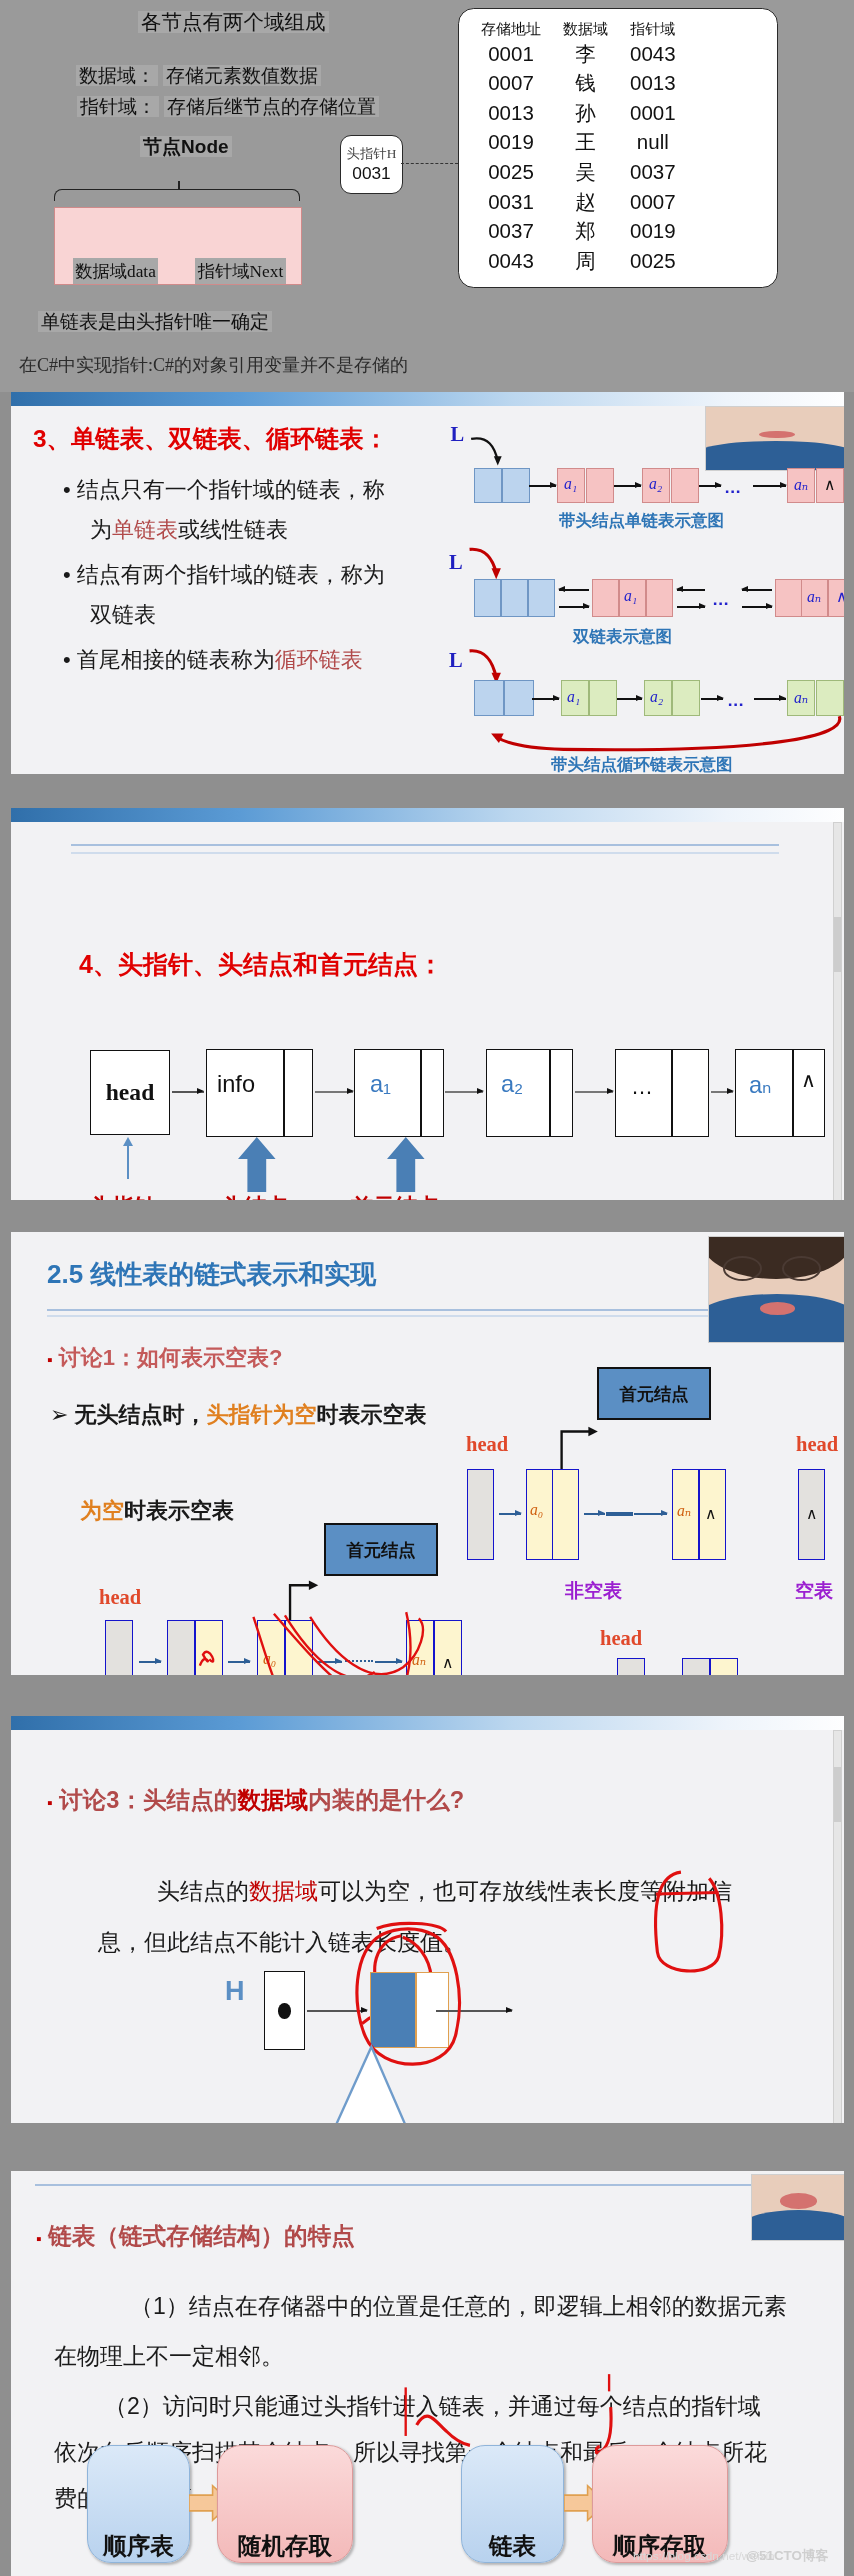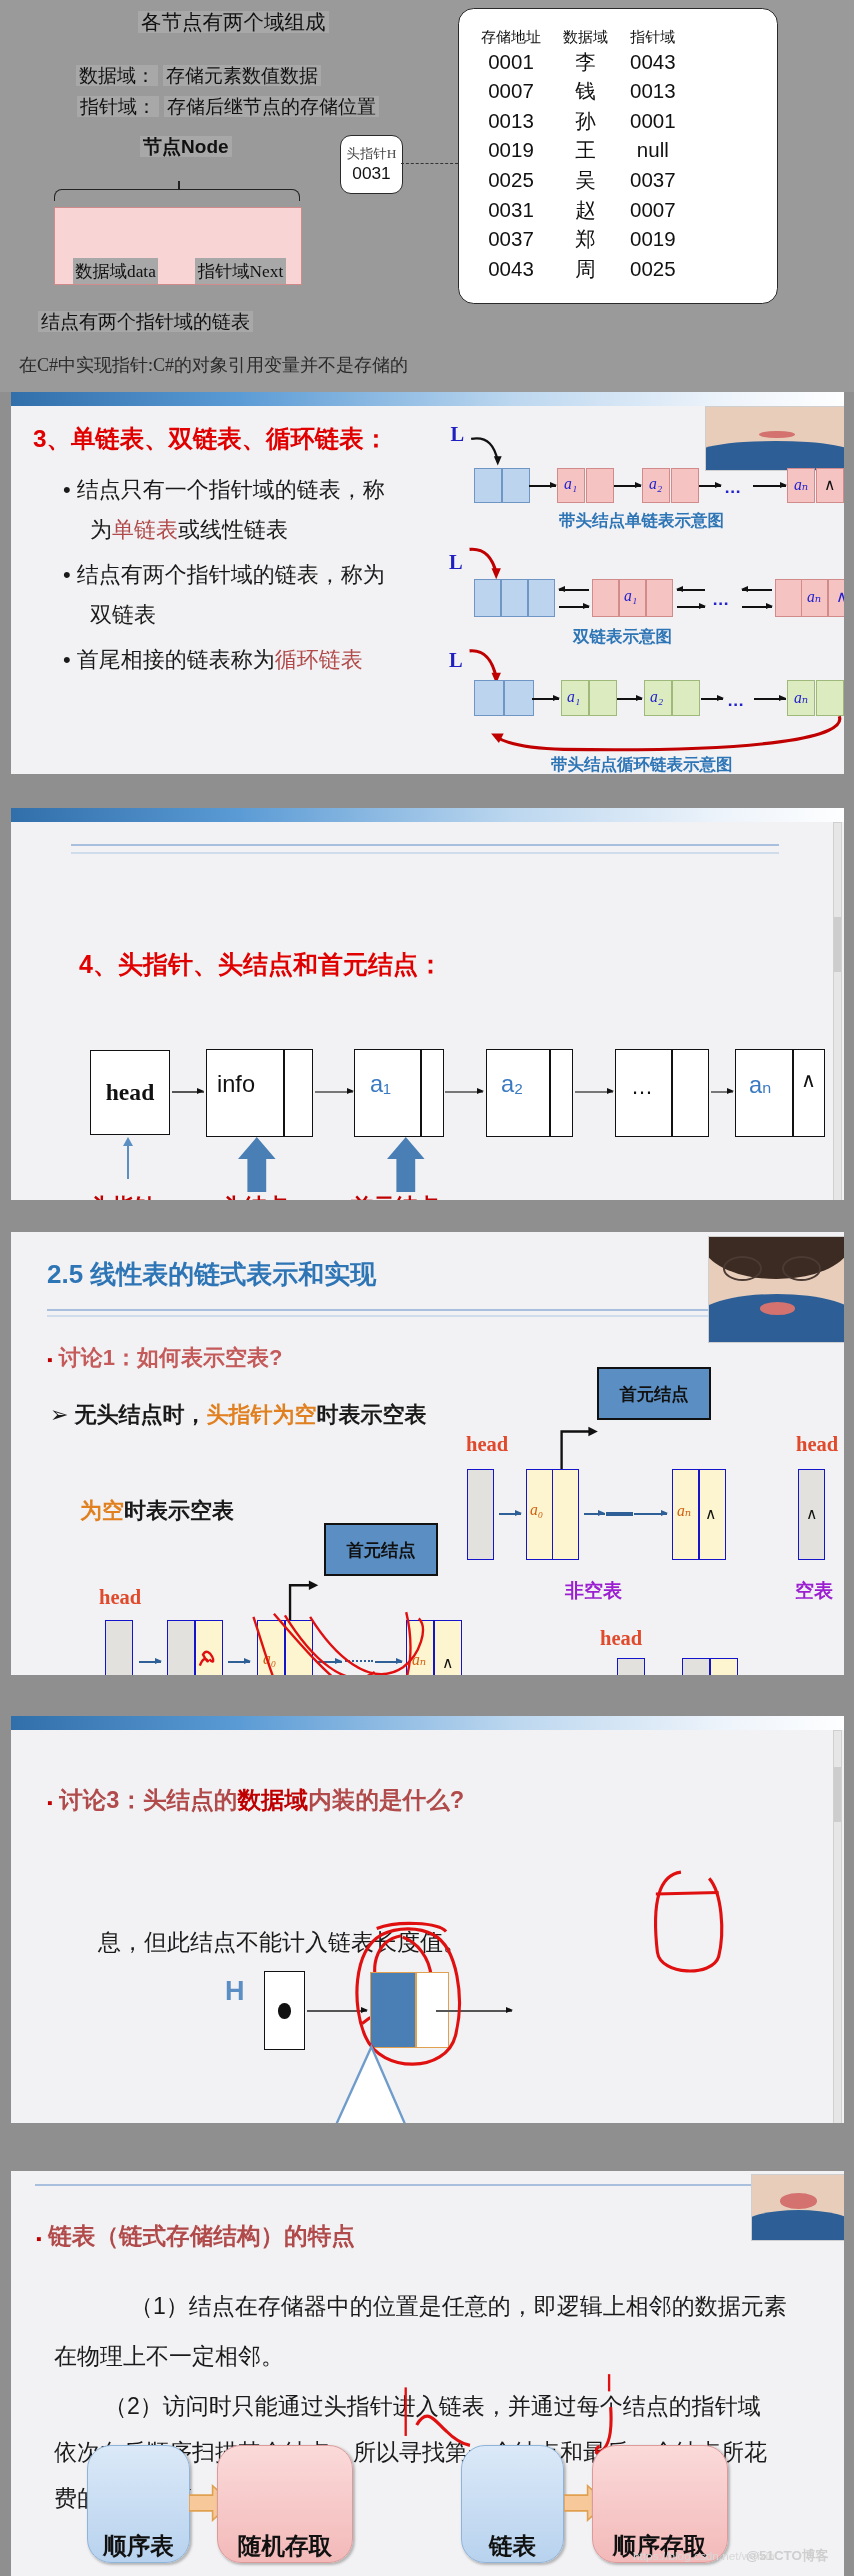--- a/index.html
+++ b/index.html
@@ -25,21 +25,21 @@
   .nodebox .half{flex:1;display:flex;align-items:center;justify-content:center;}
   .nodebox .divider{width:3.9px;background:#111;}
   .nodebox .lbl{background:#a8a8a8;padding:0.8px 2.4px;color:#111;
                 font-family:"Liberation Serif","DejaVu Serif",serif;font-size:17.3px;}
 
   .hptr{position:absolute;background:#fff;border:1.6px solid #2a2a2a;border-radius:11px;
         display:flex;flex-direction:column;align-items:center;justify-content:center;}
   .hptr .l1{font-family:"Liberation Serif","DejaVu Serif",serif;font-size:13.4px;color:#444;}
   .hptr .l2{font-family:"Liberation Sans","DejaVu Sans",sans-serif;font-size:17.3px;color:#111;}
 
-  .memtbl{position:absolute;background:#fff;border:1.6px solid #2a2a2a;border-radius:15.7px;padding:19px 11px;}
+  .memtbl{position:absolute;background:#fff;border:1.6px solid #2a2a2a;border-radius:15.7px;padding:11px 11px;}
   .memtbl table{border-collapse:collapse;}
   .memtbl th{font-family:"Liberation Serif","DejaVu Serif",serif;font-size:15px;font-weight:normal;
              padding:0 11px;color:#111;}
   .memtbl td{font-family:"Liberation Sans","DejaVu Sans",sans-serif;font-size:20.5px;text-align:center;
              padding:0.8px 11px;color:#111;}
   .memtbl td.ch{font-family:"Liberation Serif","DejaVu Serif",serif;font-size:20.5px;}
 
   .dashline{position:absolute;border-top:1.6px dashed #333;}
 
   
@@ -131,21 +131,21 @@
       <div class="half">
         <span class="lbl">数据域data</span>
       </div>
       <div class="divider"></div>
       <div class="half">
         <span class="lbl">指针域Next</span>
       </div>
     </div>
 
     <div class="t" style="left:38px;top:309px;font-size:19px;">
-      <span class="hl">结点有两个指针域的链表</span>
+      <span class="hl">单链表是由头指针唯一确定</span>
     </div>
 
     <div class="t" style="left:19px;top:353px;font-size:18px;color:#2b2b2b;">
       <span>在C#中实现指针:C#的对象引用变量并不是存储的</span>
     </div>
 
     <div class="hptr" style="left:340px;top:135px;width:61px;height:57px;">
       <div class="l1">头指针H</div>
       <div class="l2">0031</div>
     </div>
@@ -511,20 +511,23 @@
 
   <div class="sep" style="top:1716px;"></div>
 
   <div class="slide" style="top:1730px;height:394px;">
 
     <div style="position:absolute;left:36px;top:54px;font-size:23.6px;color:#b14a4a;font-weight:bold;">
       <span style="color:#c00000;font-size:15.7px;">▪</span>
       <span>讨论3：头结点的</span><span class="red">数据域</span><span>内装的是什么?</span>
     </div>
 
+    <div class="bul" style="left:146px;top:146px;font-size:23px;">
+      <span>头结点的</span><span class="red">数据域</span><span>可以为空，也可存放线性表长度等附加信</span>
+    </div>
     <div class="bul" style="left:87px;top:197px;font-size:23px;">
       <span>息，但此结点不能计入链表长度值。</span>
     </div>
 
     <svg class="scribble" width="102" height="126" style="left:626px;top:134px;" viewBox="0 0 130 160">
       <path d="M56,10 C24,14 20,60 26,112 C30,142 96,144 104,118 C112,86 108,36 92,18" stroke="#e01010" stroke-width="4" fill="none"></path>
       <path d="M24,38 L104,36" stroke="#e01010" stroke-width="4" fill="none"></path>
     </svg>
     <svg class="scribble" width="87" height="102" style="left:346px;top:201px;" viewBox="0 0 110 130">
       <path d="M56,6 C22,12 14,52 30,78 C48,106 98,92 94,58 C92,34 76,14 58,8" stroke="#e01010" stroke-width="4" fill="none"></path>

